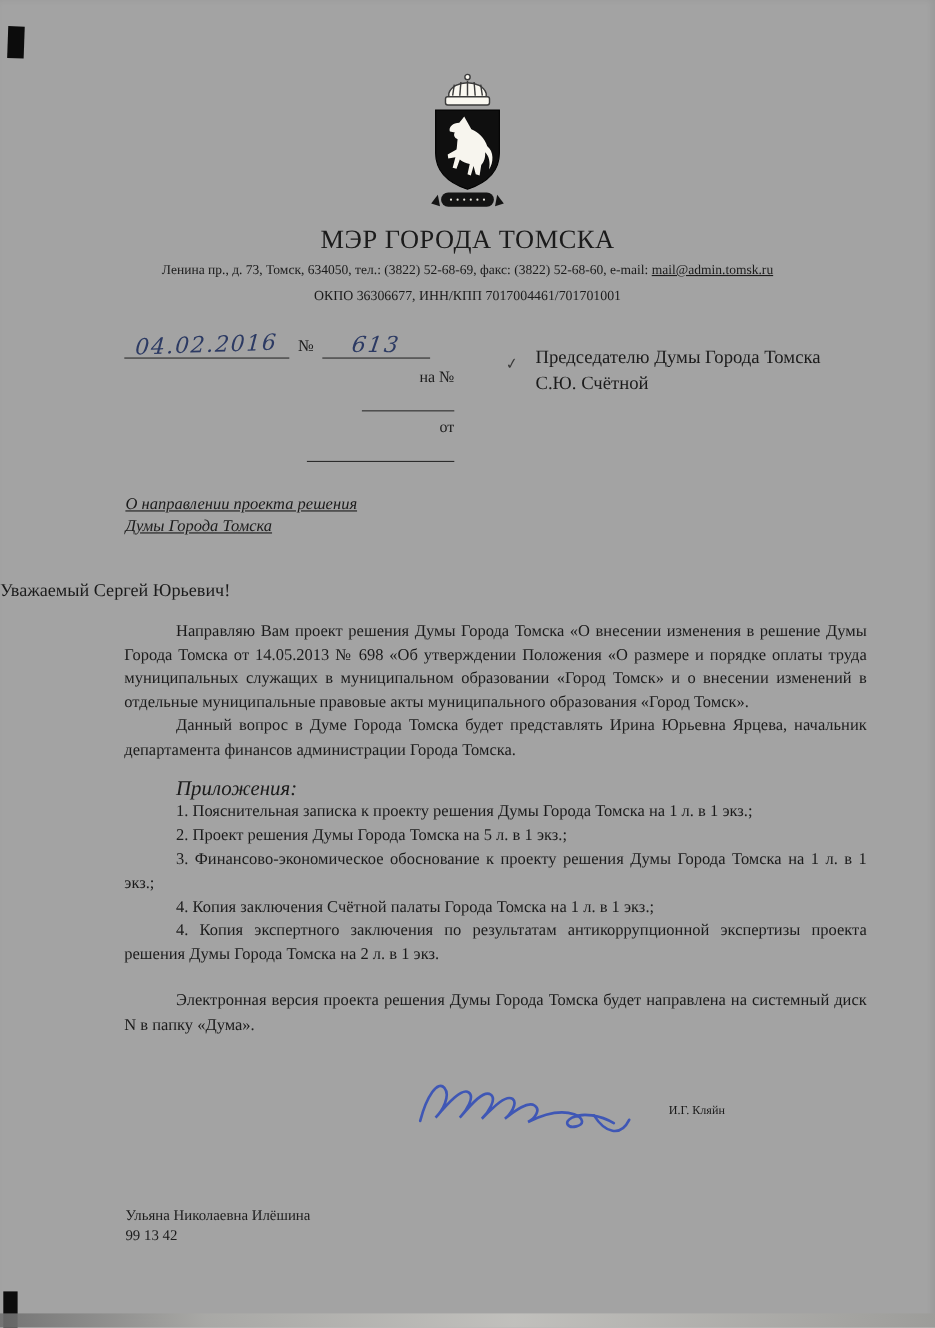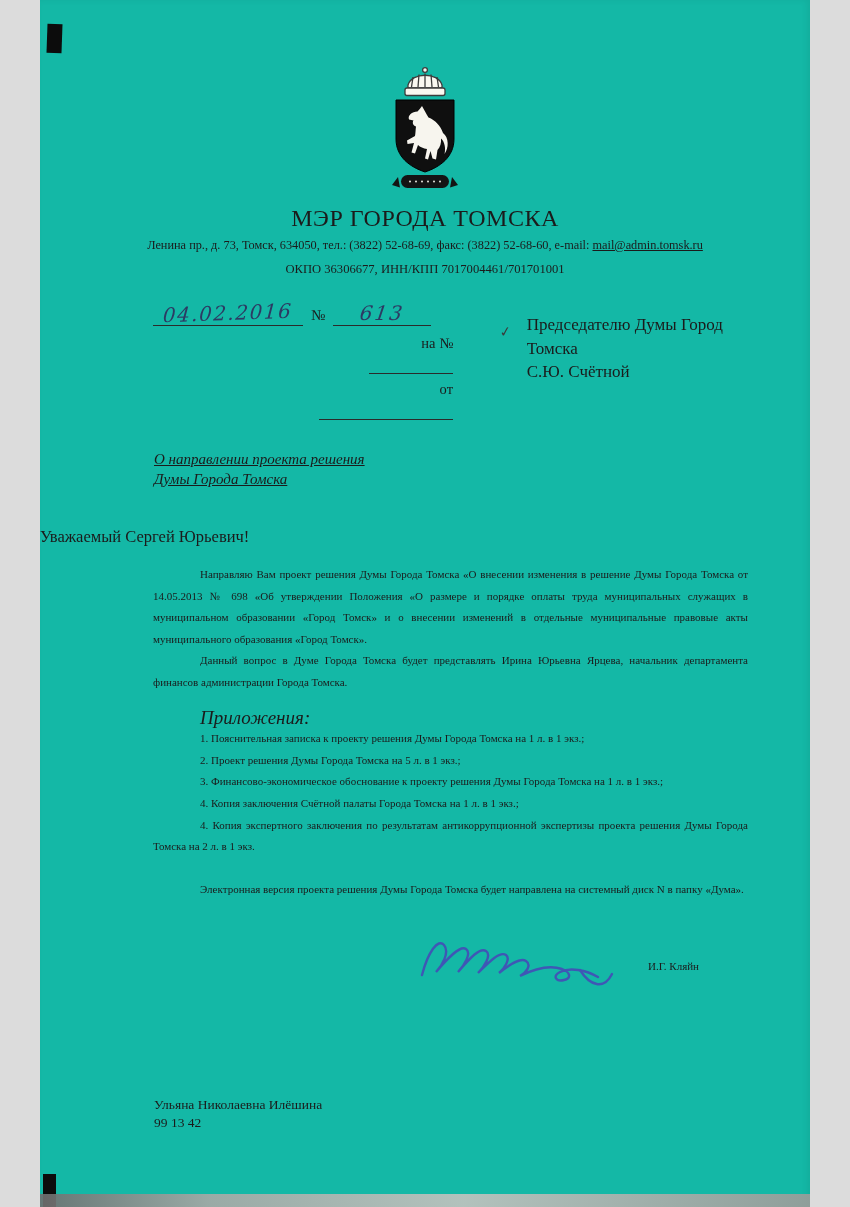--- a/index.html
+++ b/index.html
@@ -1,23 +1,23 @@
 <!DOCTYPE html>
 <html><head>
 <meta charset="utf-8">
 <style>
   * { box-sizing: border-box; margin: 0; padding: 0; }
   html, body { background: #dcdcdc; }
   body { font-family: "Liberation Serif", serif; }
 
   .page {
     position: relative;
-    width: 770px; height: 1207px;
+    width: 850px; height: 1207px;
     margin: 0 auto;
-    background: #14b8a6;
+    background: #a3a3a3;
     color: #1b1b1b;
     overflow: hidden;
     box-shadow: inset -3px 0 6px rgba(0,0,0,.06);
   }
 
   
   .artifact { position: absolute; background: #0c0c0c; }
   .artifact-top-left { left: 7px; top: 24px; width: 15px; height: 29px; transform: rotate(2deg); }
   .artifact-bottom-left { left: 3px; top: 1174px; width: 13px; height: 40px; }
   .scan-edge-bottom {
@@ -55,21 +55,21 @@
   .checkmark { color: #3a3a3a; font-size: 14px; margin-top: 7px; font-family: "DejaVu Sans", sans-serif; transform: rotate(-8deg); }
 
   
   .subject { margin: 30px 0 0 114px; font-style: italic; font-size: 15px; line-height: 19.5px; text-decoration: underline; }
 
   .salutation { text-align: left; margin-top: 38px; font-size: 16.5px; }
 
   
   .para, .attach-item {
     margin: 0 62px 0 113px;
-    font-size: 11px;
+    font-size: 15px;
     line-height: 21.6px;
     text-align: justify;
     text-indent: 47px;
   }
   .para-first { margin-top: 17px; }
   .attach-label { margin: 13px 62px 0 113px; font-size: 19px; line-height: 21.6px; text-indent: 47px; font-style: italic; }
   .closing { margin-top: 21px; }
 
   
   .sig-row { position: relative; height: 110px; margin-top: 12px; }
@@ -131,21 +131,21 @@
       <div class="na-line">
         <span>на №</span>
         <span class="blank blank-1"></span>
         <span>от</span>
         <span class="blank blank-2"></span>
       </div>
     </div>
     <div class="recipient">
       <span class="checkmark">✓</span>
       <div>
-        <div>Председателю Думы Город Томска</div>
+        <div>Председателю Думы Города Томска</div>
         <div>С.Ю. Счётной</div>
       </div>
     </div>
   </div>
 
   <div class="subject">
     <div>О направлении проекта решения</div>
     <div>Думы Города Томска</div>
   </div>
 

